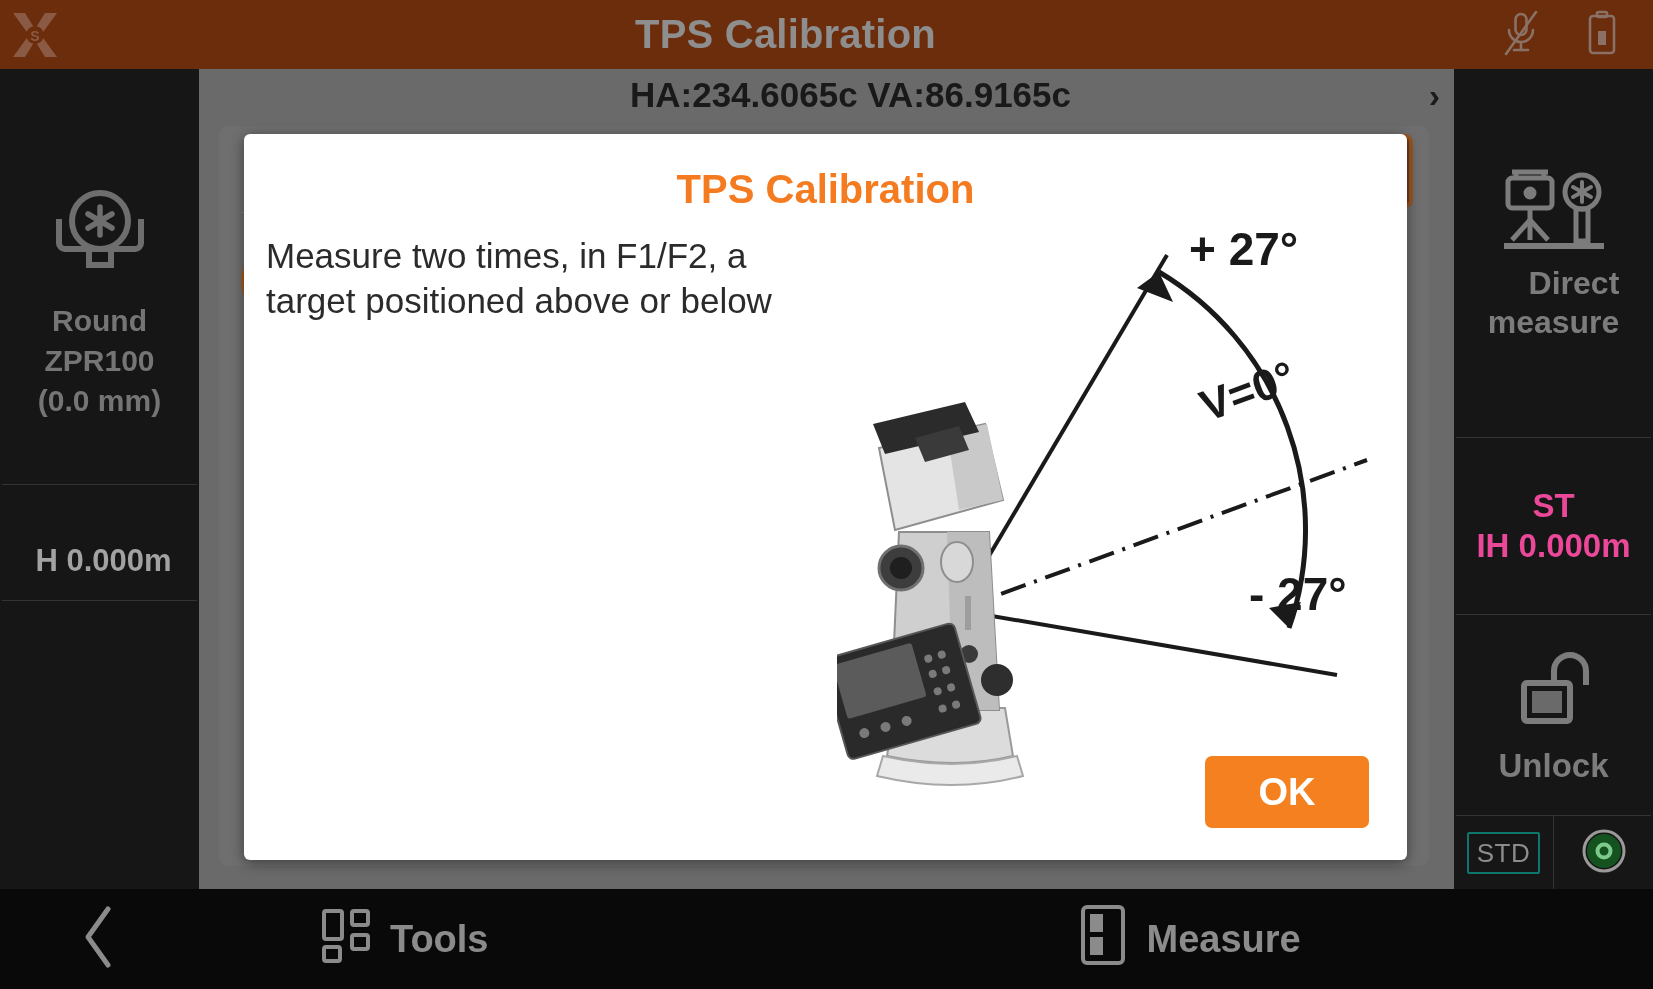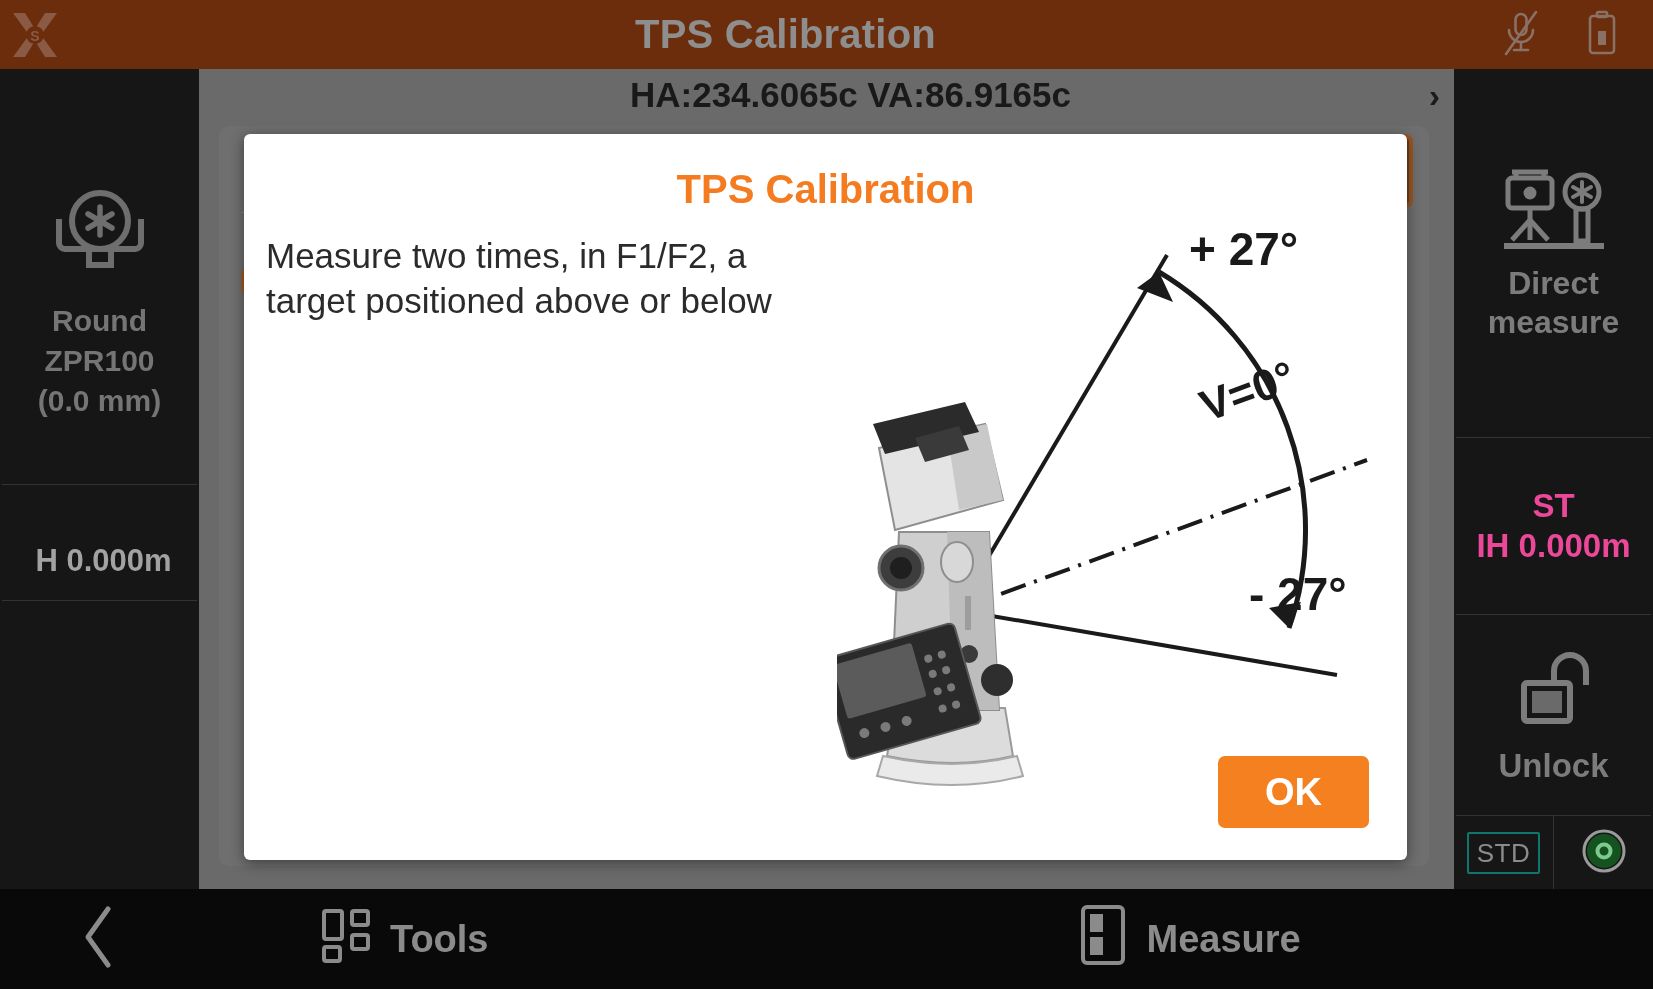--- a/index.html
+++ b/index.html
@@ -71,21 +71,21 @@
     width: 199px; height: 820px;
     background: #161616;
     display: flex; flex-direction: column;
   }
   .rr-cell {
     display: flex; flex-direction: column;
     align-items: center; justify-content: center;
     color: #7c7c7c; text-align: center;
   }
   .rr-direct { height: 368px; }
-  .rr-direct .rr-label { font-size: 32px; font-weight: bold; line-height: 1.22; margin-top: 0; }
+  .rr-direct .rr-label { font-size: 32px; font-weight: bold; line-height: 1.22; margin-top: 0; text-align: right; }
   .rr-st { height: 176px; font-size: 33px; font-weight: bold; color: #ec4899; line-height: 1.2; }
   .rr-unlock { height: 200px; }
   .rr-unlock .rr-label { font-size: 33px; font-weight: bold; margin-top: 8px; }
   .rr-status {
     flex: 1; display: flex; align-items: center;
   }
   .rr-status-half {
     flex: 1; display: flex; align-items: center; justify-content: center;
     height: 100%;
   }
@@ -154,21 +154,21 @@
     margin-top: 33px;
   }
   .modal-body {
     position: absolute; left: 22px; top: 100px;
     width: 560px;
     color: #2b2b2b;
     font-size: 35px; line-height: 1.28;
   }
   .modal-ok {
     position: absolute; right: 38px; bottom: 32px;
-    width: 151px; height: 72px;
+    width: 164px; height: 72px;
     background: #f4801f; border: none; border-radius: 7px;
     color: #ffffff; font-size: 38px; font-weight: bold;
     font-family: "Liberation Sans", sans-serif;
     cursor: pointer;
     display: flex; align-items: center; justify-content: center;
   }
   .modal-figure {
     position: absolute; right: 10px; top: 76px;
     width: 560px; height: 590px;
   }

